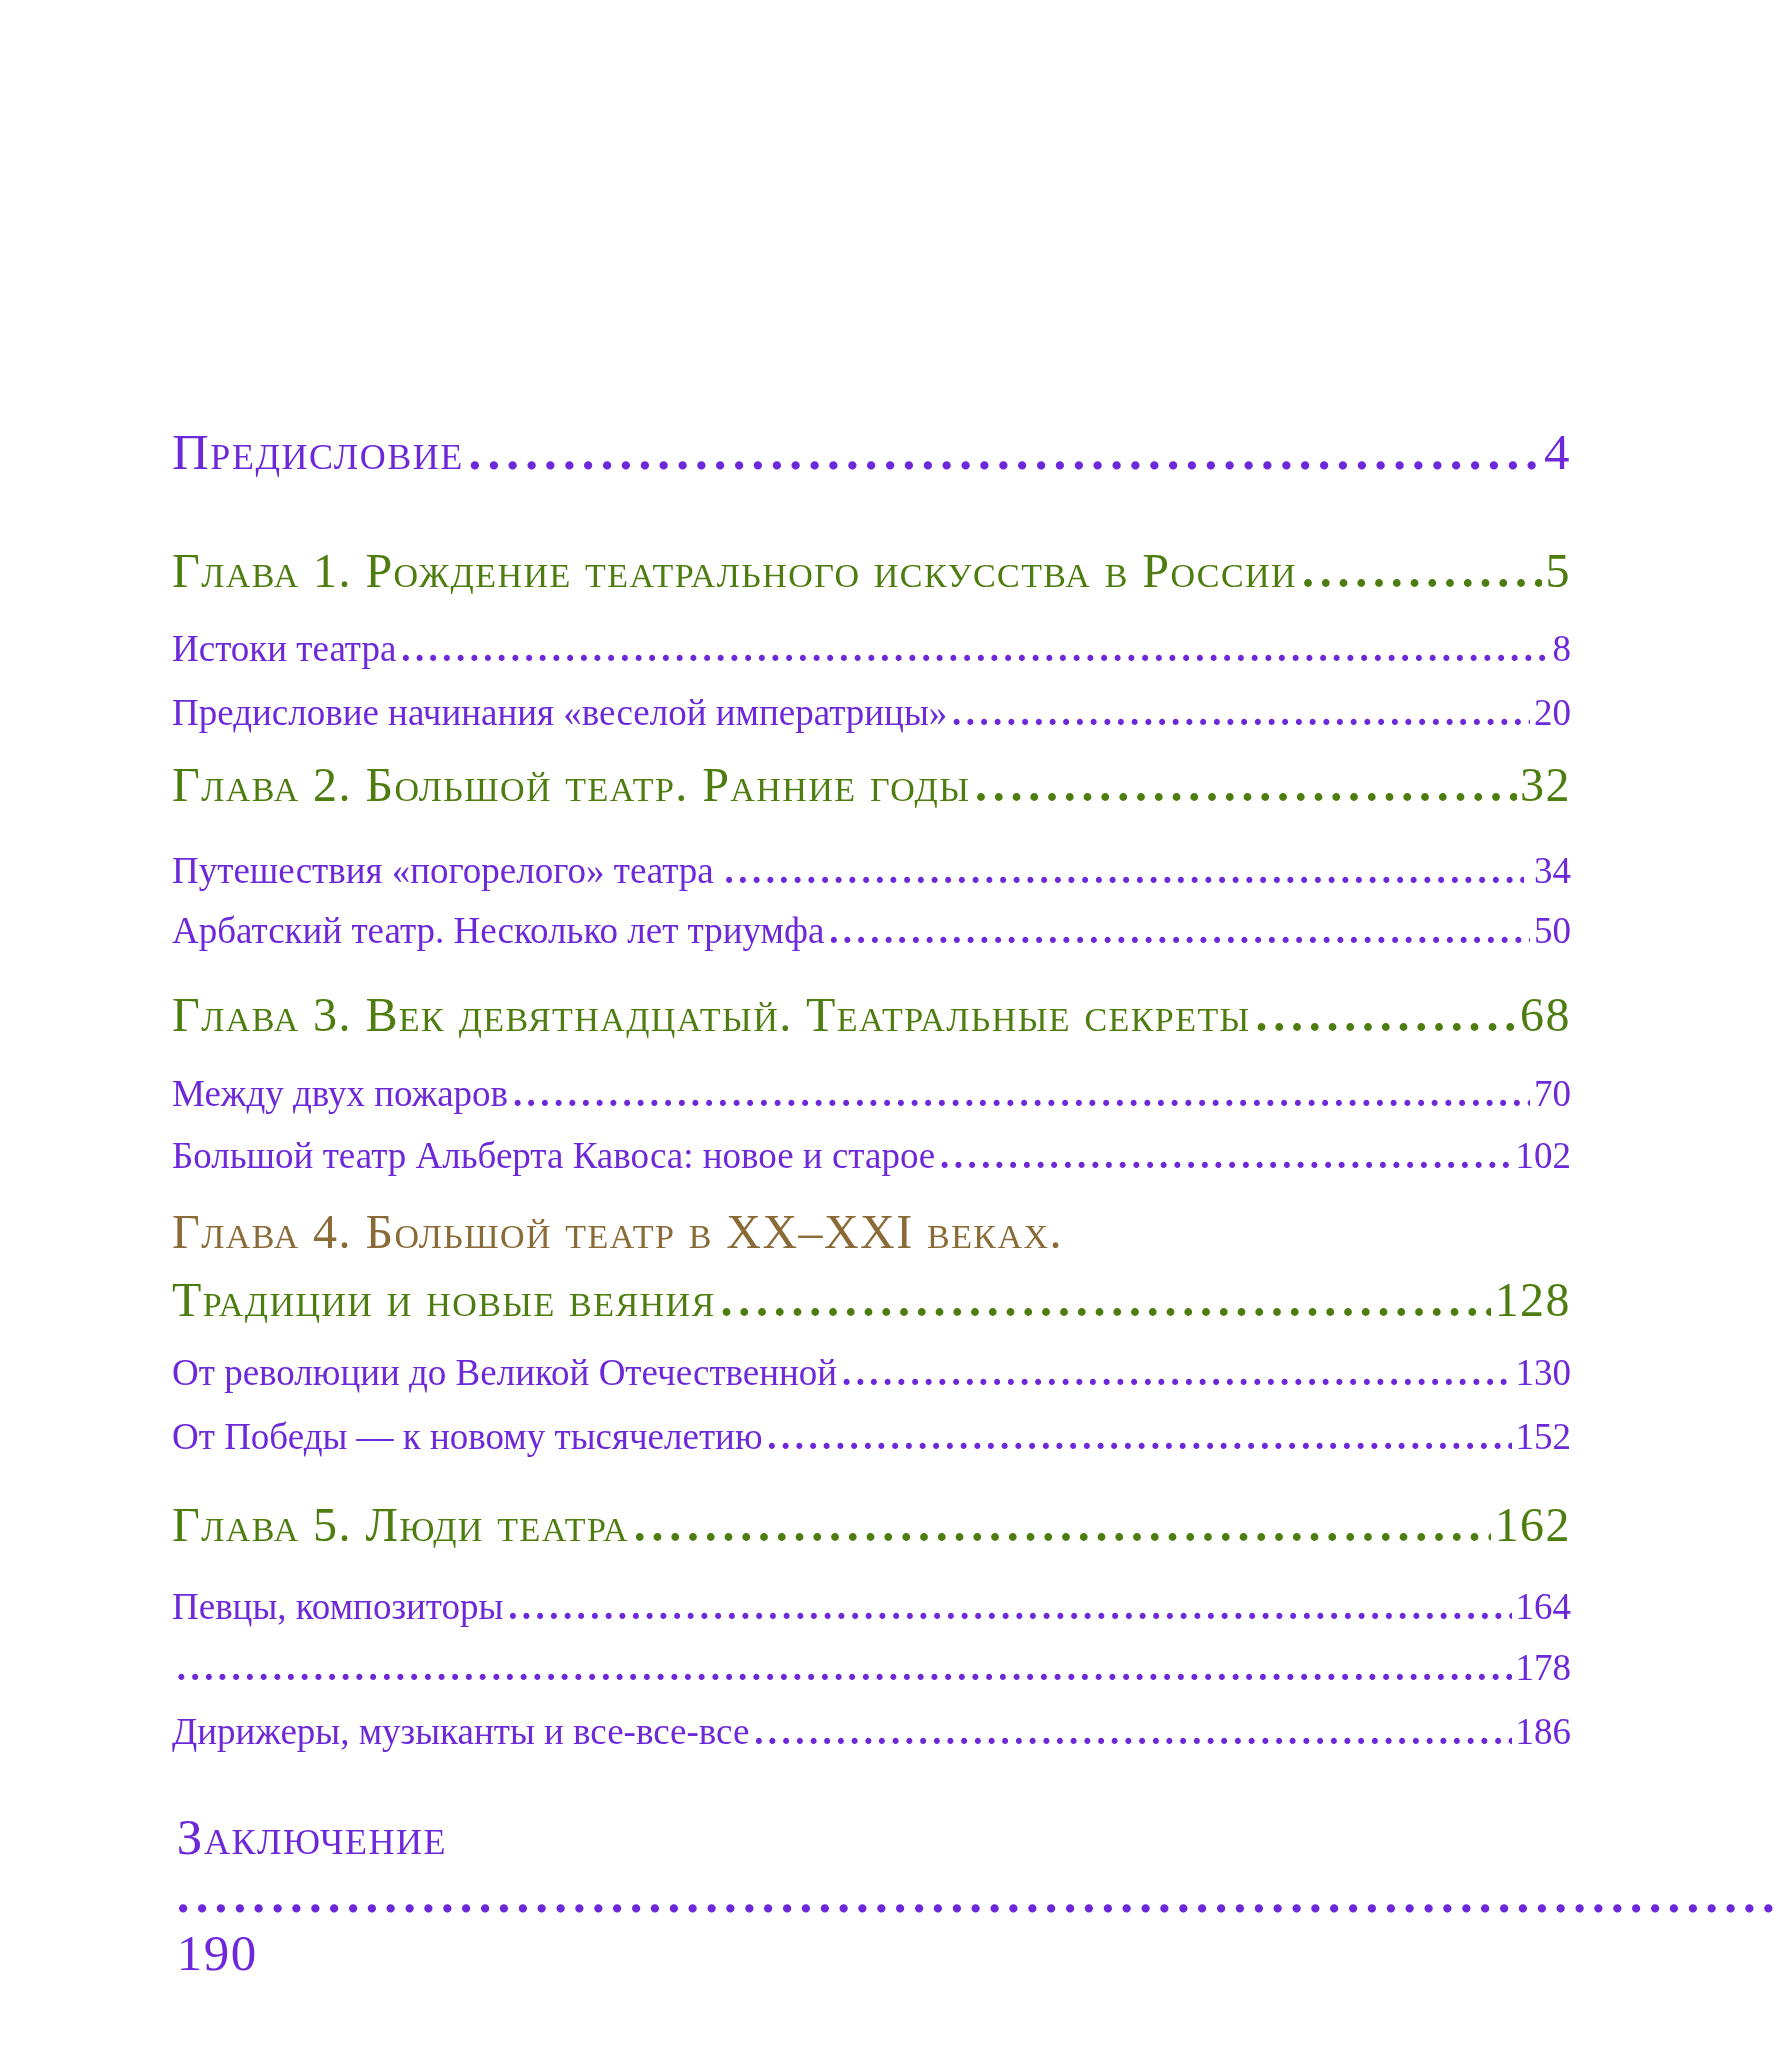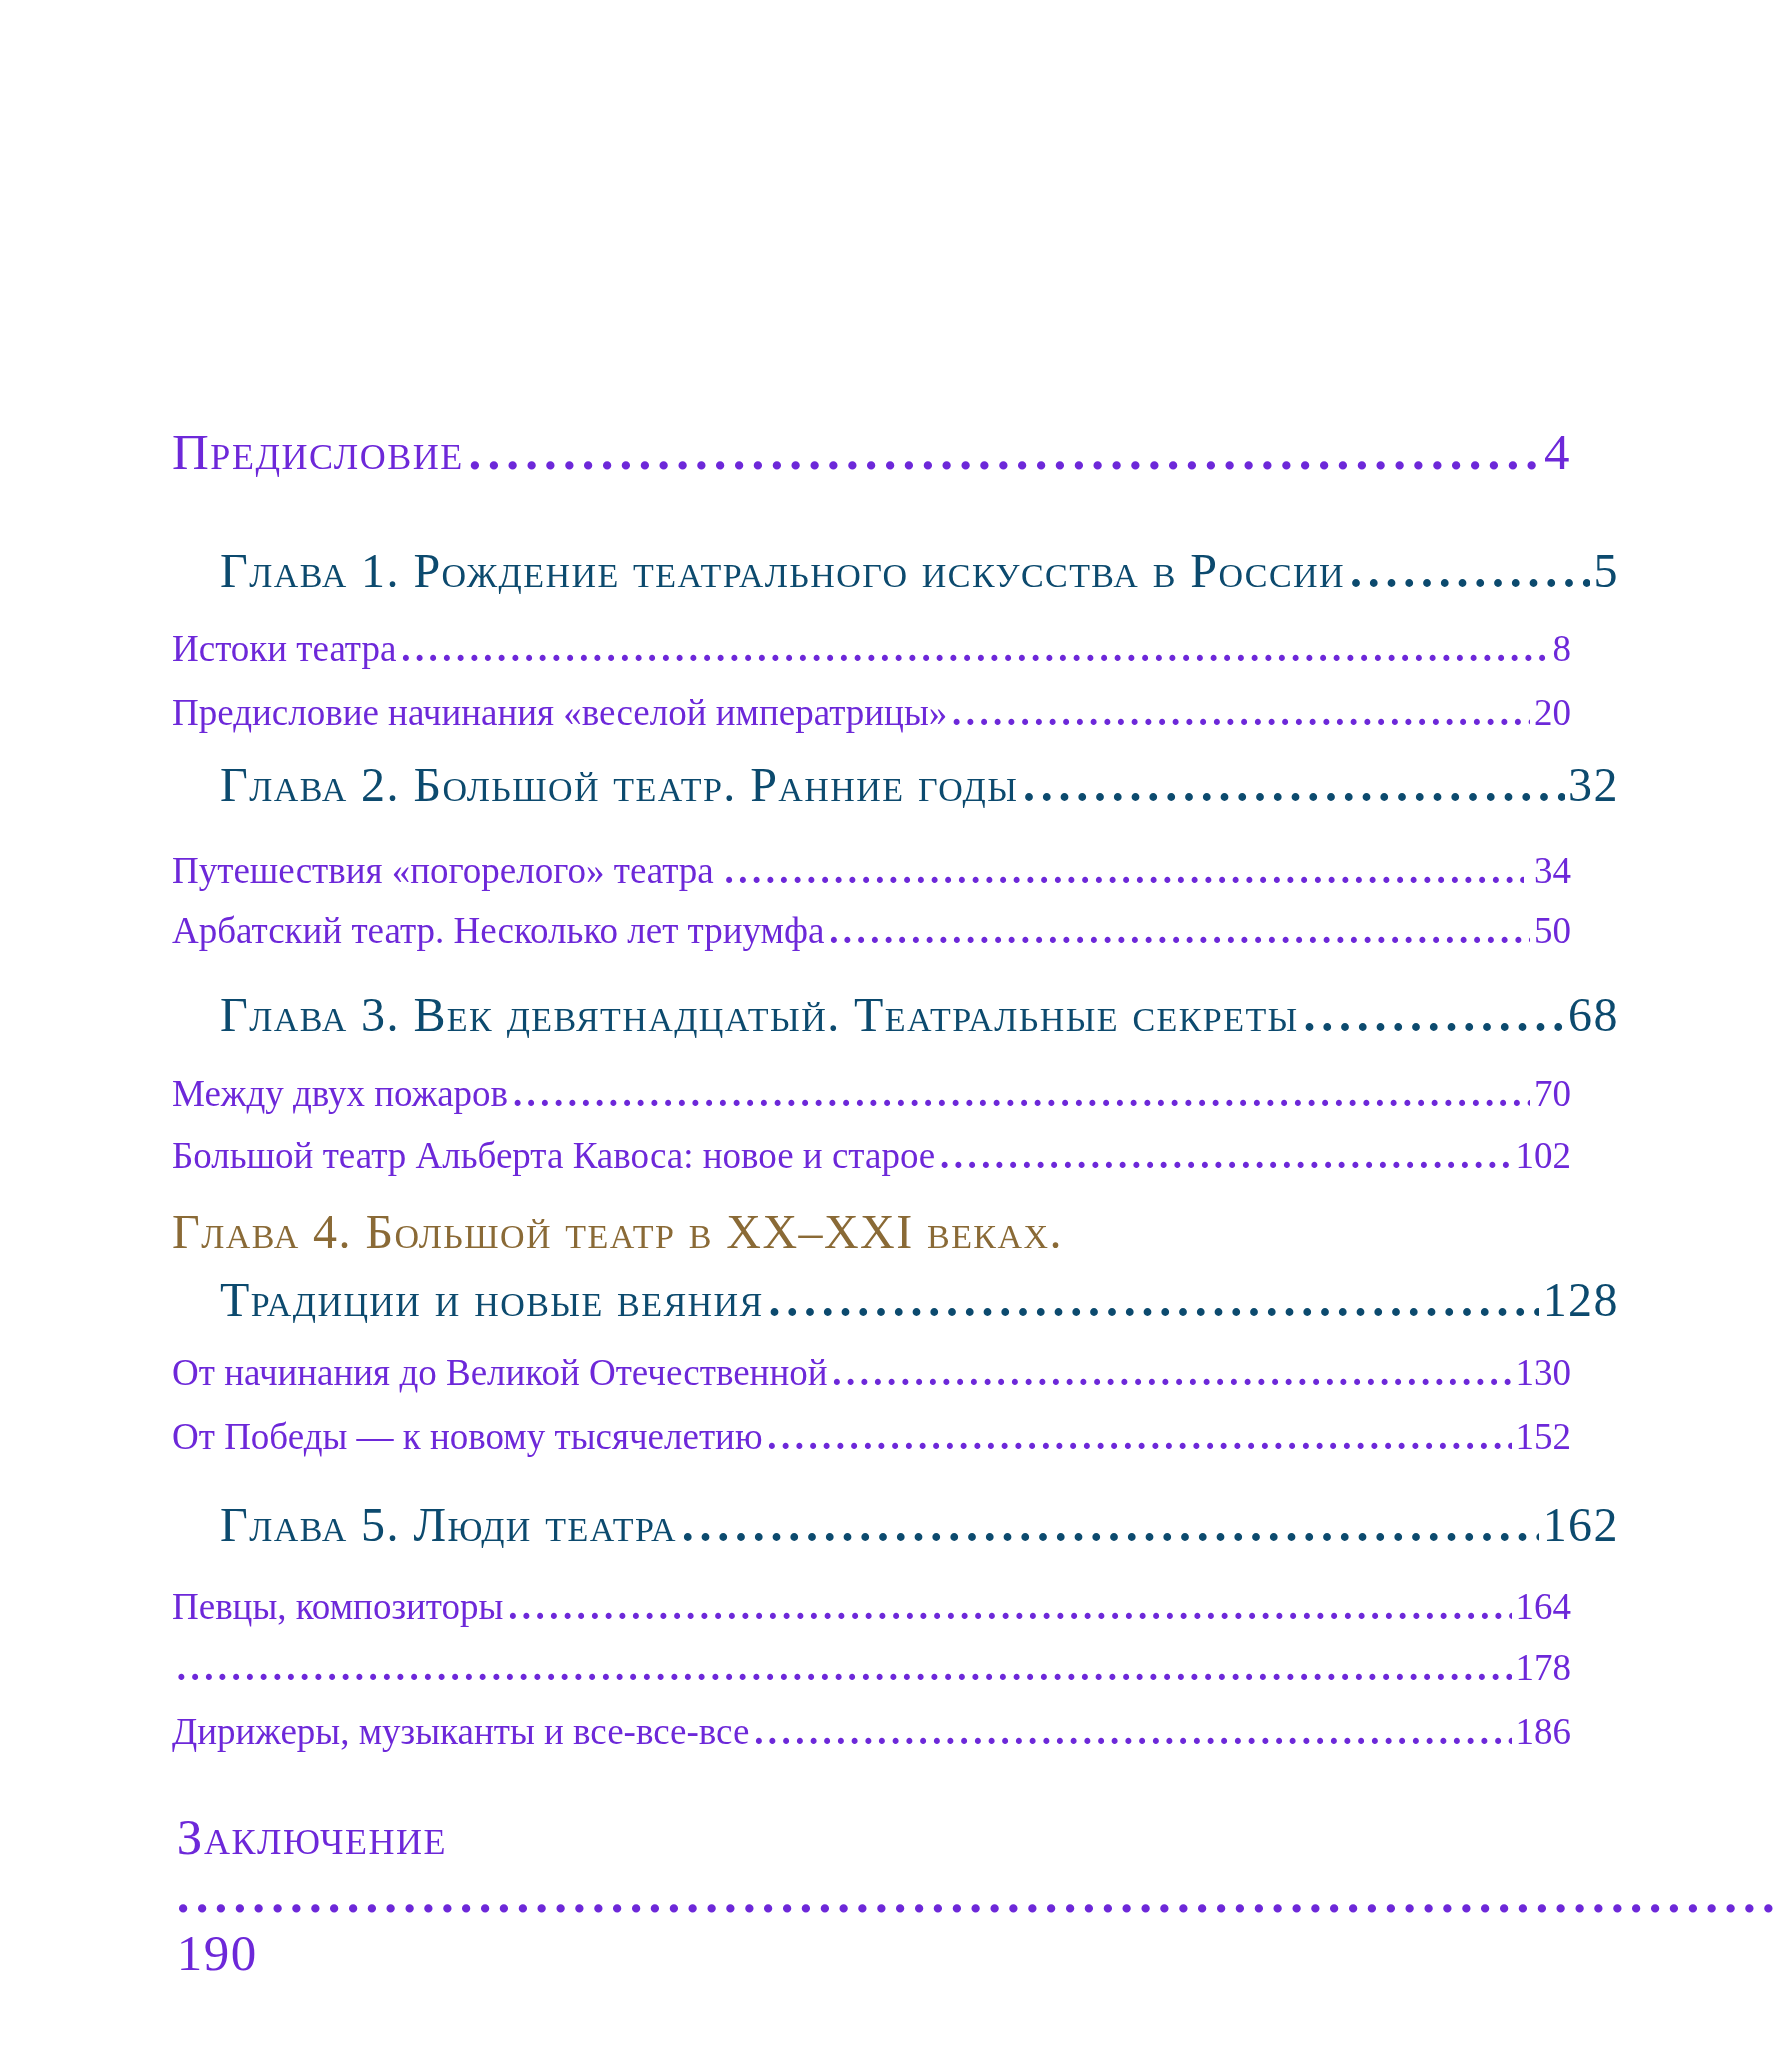--- a/index.html
+++ b/index.html
@@ -16,21 +16,21 @@
   .row .leader {
     flex: 1 1 auto; overflow: hidden; margin: 0 3.6px 0 4.8px;
     letter-spacing: 0.12em; font-weight: bold;
   }
   .row .leader::before {
     content: "....................................................................................................................................................................................................................";
   }
   .row .page { flex: 0 0 auto; text-align: right; }
   .major { font-size: 51px; font-variant: small-caps; letter-spacing: 0.03em; }
   .major .page { font-variant: normal; }
-  .chapter { font-size: 48px; font-variant: small-caps; letter-spacing: 0.03em; color: #0c4a6e; margin-left: 48px; }
+  .chapter { font-size: 48px; font-variant: small-caps; letter-spacing: 0.03em; color: #4d7c0f; }
   .chapter .page { font-variant: normal; }
   .sub { font-size: 37px; }
   .chapter-line1 {
     position: absolute; left: 0;
     font-family: "Liberation Serif", "DejaVu Serif", serif;
     font-size: 48px; font-variant: small-caps; letter-spacing: 0.03em;
     color: #8a6a36; white-space: nowrap;
   }
 </style>
 </head>
@@ -92,21 +92,21 @@
     <span class="page">102</span>
   </div>
 
   <div class="chapter-line1" style="top:1204px;">Глава 4. Большой театр в XX–XXI веках.</div>
   <div class="row chapter" style="top:1272px;">
     <span class="title">Традиции и новые веяния</span>
     <span class="leader"></span>
     <span class="page">128</span>
   </div>
   <div class="row sub" style="top:1351px;">
-    <span class="title">От начинания до Великой Отечественной</span>
+    <span class="title">От революции до Великой Отечественной</span>
     <span class="leader"></span>
     <span class="page">130</span>
   </div>
   <div class="row sub" style="top:1415px;">
     <span class="title">От Победы — к новому тысячелетию</span>
     <span class="leader"></span>
     <span class="page">152</span>
   </div>
 
   <div class="row chapter" style="top:1497px;">

